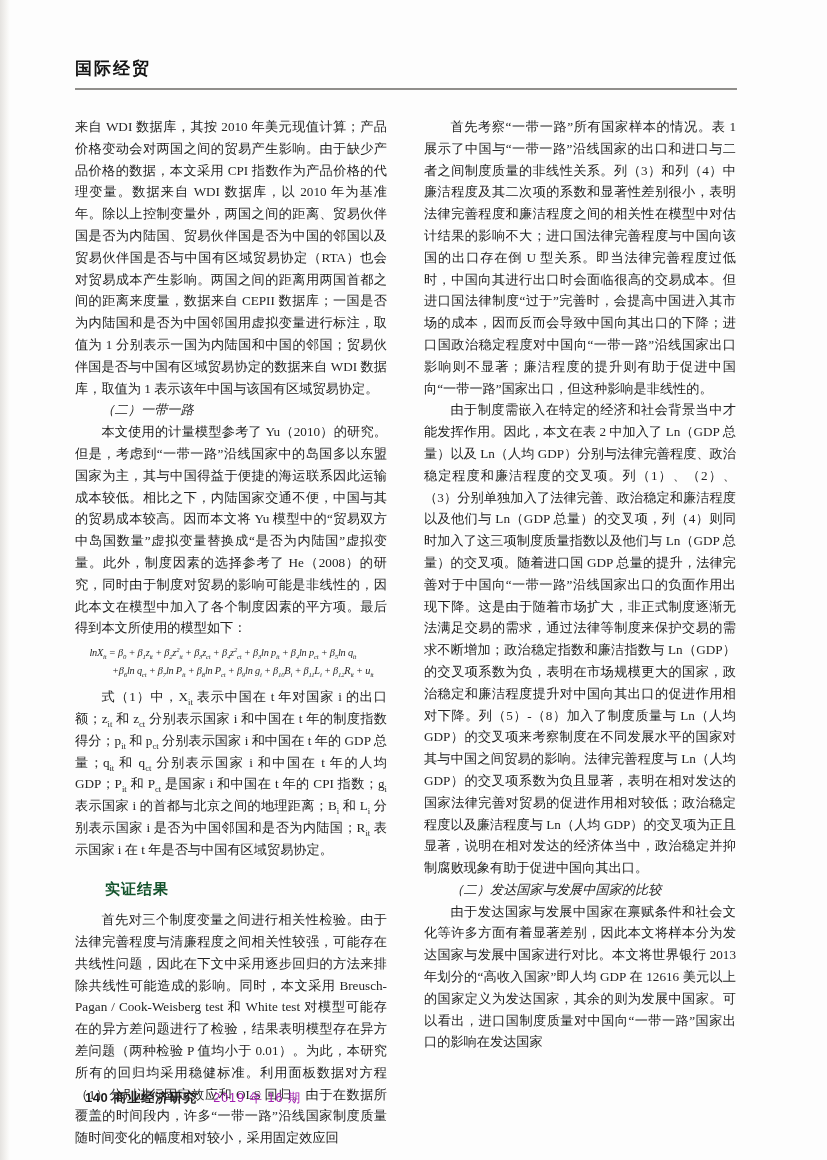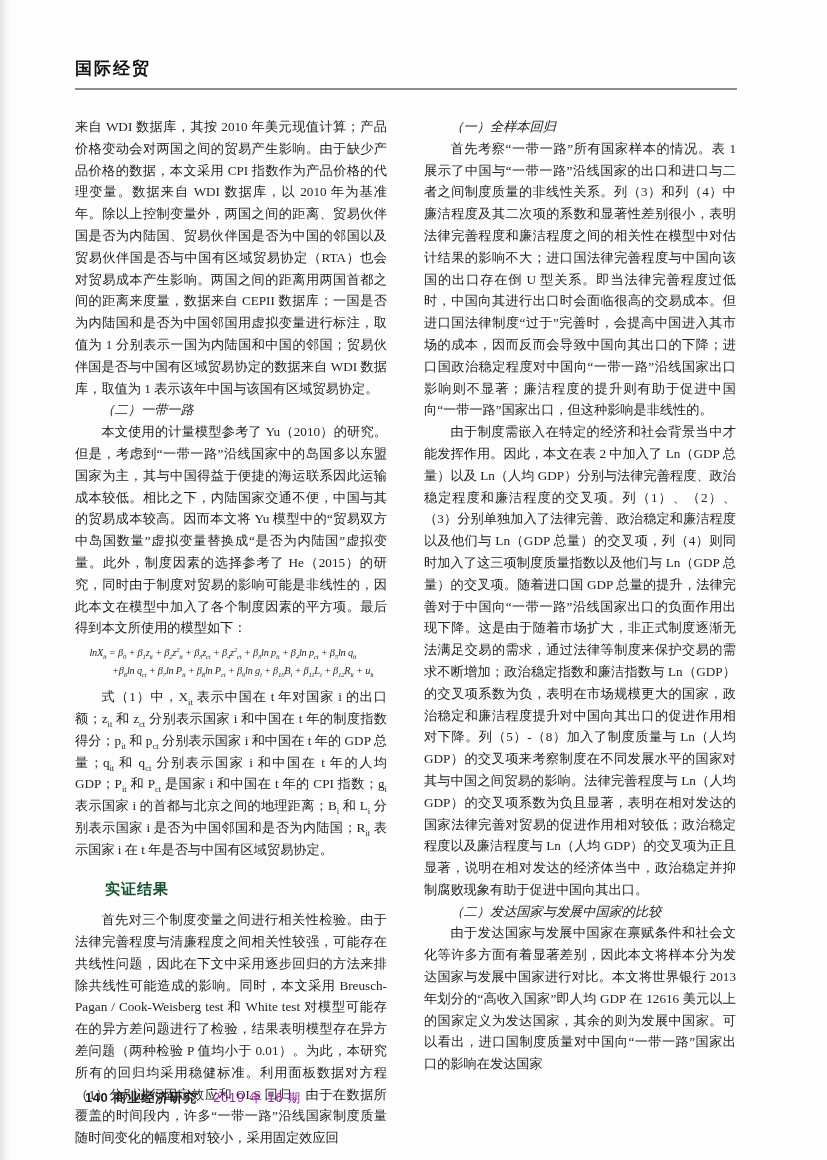--- a/index.html
+++ b/index.html
@@ -67,32 +67,31 @@
 
   <div class="content">
     <h1 class="category-title">国际经贸</h1>
     <div class="header-rule"></div>
 
     <div class="columns">
 
       <div class="col">
         <p class="para flush">来自 WDI 数据库，其按 2010 年美元现值计算；产品价格变动会对两国之间的贸易产生影响。由于缺少产品价格的数据，本文采用 CPI 指数作为产品价格的代理变量。数据来自 WDI 数据库，以 2010 年为基准年。除以上控制变量外，两国之间的距离、贸易伙伴国是否为内陆国、贸易伙伴国是否为中国的邻国以及贸易伙伴国是否与中国有区域贸易协定（RTA）也会对贸易成本产生影响。两国之间的距离用两国首都之间的距离来度量，数据来自 CEPII 数据库；一国是否为内陆国和是否为中国邻国用虚拟变量进行标注，取值为 1 分别表示一国为内陆国和中国的邻国；贸易伙伴国是否与中国有区域贸易协定的数据来自 WDI 数据库，取值为 1 表示该年中国与该国有区域贸易协定。</p>
         <p class="para kai">（二）一带一路</p>
-        <p class="para">本文使用的计量模型参考了 Yu（2010）的研究。但是，考虑到“一带一路”沿线国家中的岛国多以东盟国家为主，其与中国得益于便捷的海运联系因此运输成本较低。相比之下，内陆国家交通不便，中国与其的贸易成本较高。因而本文将 Yu 模型中的“贸易双方中岛国数量”虚拟变量替换成“是否为内陆国”虚拟变量。此外，制度因素的选择参考了 He（2015）的研究，同时由于制度对贸易的影响可能是非线性的，因此本文在模型中加入了各个制度因素的平方项。最后得到本文所使用的模型如下：</p>
+        <p class="para">本文使用的计量模型参考了 Yu（2010）的研究。但是，考虑到“一带一路”沿线国家中的岛国多以东盟国家为主，其与中国得益于便捷的海运联系因此运输成本较低。相比之下，内陆国家交通不便，中国与其的贸易成本较高。因而本文将 Yu 模型中的“贸易双方中岛国数量”虚拟变量替换成“是否为内陆国”虚拟变量。此外，制度因素的选择参考了 He（2008）的研究，同时由于制度对贸易的影响可能是非线性的，因此本文在模型中加入了各个制度因素的平方项。最后得到本文所使用的模型如下：</p>
         <div class="formula">
           <div class="f1">lnX<sub>it</sub> = β<sub>0</sub> + β<sub>1</sub>z<sub>it</sub> + β<sub>2</sub>z<sup>2</sup><sub>it</sub> + β<sub>3</sub>z<sub>ct</sub> + β<sub>4</sub>z<sup>2</sup><sub>ct</sub> + β<sub>3</sub>ln p<sub>it</sub> + β<sub>4</sub>ln p<sub>ct</sub> + β<sub>5</sub>ln q<sub>it</sub></div>
           <div class="f2">+β<sub>6</sub>ln q<sub>ct</sub> + β<sub>7</sub>ln P<sub>it</sub> + β<sub>8</sub>ln P<sub>ct</sub> + β<sub>9</sub>ln g<sub>i</sub> + β<sub>10</sub>B<sub>i</sub> + β<sub>11</sub>L<sub>i</sub> + β<sub>12</sub>R<sub>it</sub> + u<sub>it</sub></div>
         </div>
         <p class="para">式（1）中，X<sub>it</sub> 表示中国在 t 年对国家 i 的出口额；z<sub>it</sub> 和 z<sub>ct</sub> 分别表示国家 i 和中国在 t 年的制度指数得分；p<sub>it</sub> 和 p<sub>ct</sub> 分别表示国家 i 和中国在 t 年的 GDP 总量；q<sub>it</sub> 和 q<sub>ct</sub> 分别表示国家 i 和中国在 t 年的人均 GDP；P<sub>it</sub> 和 P<sub>ct</sub> 是国家 i 和中国在 t 年的 CPI 指数；g<sub>i</sub> 表示国家 i 的首都与北京之间的地理距离；B<sub>i</sub> 和 L<sub>i</sub> 分别表示国家 i 是否为中国邻国和是否为内陆国；R<sub>it</sub> 表示国家 i 在 t 年是否与中国有区域贸易协定。</p>
         <h2 class="section-heading">实证结果</h2>
         <p class="para">首先对三个制度变量之间进行相关性检验。由于法律完善程度与清廉程度之间相关性较强，可能存在共线性问题，因此在下文中采用逐步回归的方法来排除共线性可能造成的影响。同时，本文采用 Breusch-Pagan / Cook-Weisberg test 和 White test 对模型可能存在的异方差问题进行了检验，结果表明模型存在异方差问题（两种检验 P 值均小于 0.01）。为此，本研究所有的回归均采用稳健标准。利用面板数据对方程（1）分别进行固定效应和 OLS 回归。由于在数据所覆盖的时间段内，许多“一带一路”沿线国家制度质量随时间变化的幅度相对较小，采用固定效应回</p>
       </div>
 
       <div class="col">
-        <p class="para kai">（一）全样本回归</p>
         <p class="para">首先考察“一带一路”所有国家样本的情况。表 1 展示了中国与“一带一路”沿线国家的出口和进口与二者之间制度质量的非线性关系。列（3）和列（4）中廉洁程度及其二次项的系数和显著性差别很小，表明法律完善程度和廉洁程度之间的相关性在模型中对估计结果的影响不大；进口国法律完善程度与中国向该国的出口存在倒 U 型关系。即当法律完善程度过低时，中国向其进行出口时会面临很高的交易成本。但进口国法律制度“过于”完善时，会提高中国进入其市场的成本，因而反而会导致中国向其出口的下降；进口国政治稳定程度对中国向“一带一路”沿线国家出口影响则不显著；廉洁程度的提升则有助于促进中国向“一带一路”国家出口，但这种影响是非线性的。</p>
         <p class="para">由于制度需嵌入在特定的经济和社会背景当中才能发挥作用。因此，本文在表 2 中加入了 Ln（GDP 总量）以及 Ln（人均 GDP）分别与法律完善程度、政治稳定程度和廉洁程度的交叉项。列（1）、（2）、（3）分别单独加入了法律完善、政治稳定和廉洁程度以及他们与 Ln（GDP 总量）的交叉项，列（4）则同时加入了这三项制度质量指数以及他们与 Ln（GDP 总量）的交叉项。随着进口国 GDP 总量的提升，法律完善对于中国向“一带一路”沿线国家出口的负面作用出现下降。这是由于随着市场扩大，非正式制度逐渐无法满足交易的需求，通过法律等制度来保护交易的需求不断增加；政治稳定指数和廉洁指数与 Ln（GDP）的交叉项系数为负，表明在市场规模更大的国家，政治稳定和廉洁程度提升对中国向其出口的促进作用相对下降。列（5）-（8）加入了制度质量与 Ln（人均 GDP）的交叉项来考察制度在不同发展水平的国家对其与中国之间贸易的影响。法律完善程度与 Ln（人均 GDP）的交叉项系数为负且显著，表明在相对发达的国家法律完善对贸易的促进作用相对较低；政治稳定程度以及廉洁程度与 Ln（人均 GDP）的交叉项为正且显著，说明在相对发达的经济体当中，政治稳定并抑制腐败现象有助于促进中国向其出口。</p>
         <p class="para kai">（二）发达国家与发展中国家的比较</p>
         <p class="para">由于发达国家与发展中国家在禀赋条件和社会文化等许多方面有着显著差别，因此本文将样本分为发达国家与发展中国家进行对比。本文将世界银行 2013 年划分的“高收入国家”即人均 GDP 在 12616 美元以上的国家定义为发达国家，其余的则为发展中国家。可以看出，进口国制度质量对中国向“一带一路”国家出口的影响在发达国家</p>
       </div>
 
     </div>
   </div>
 
   <div class="page-footer">

